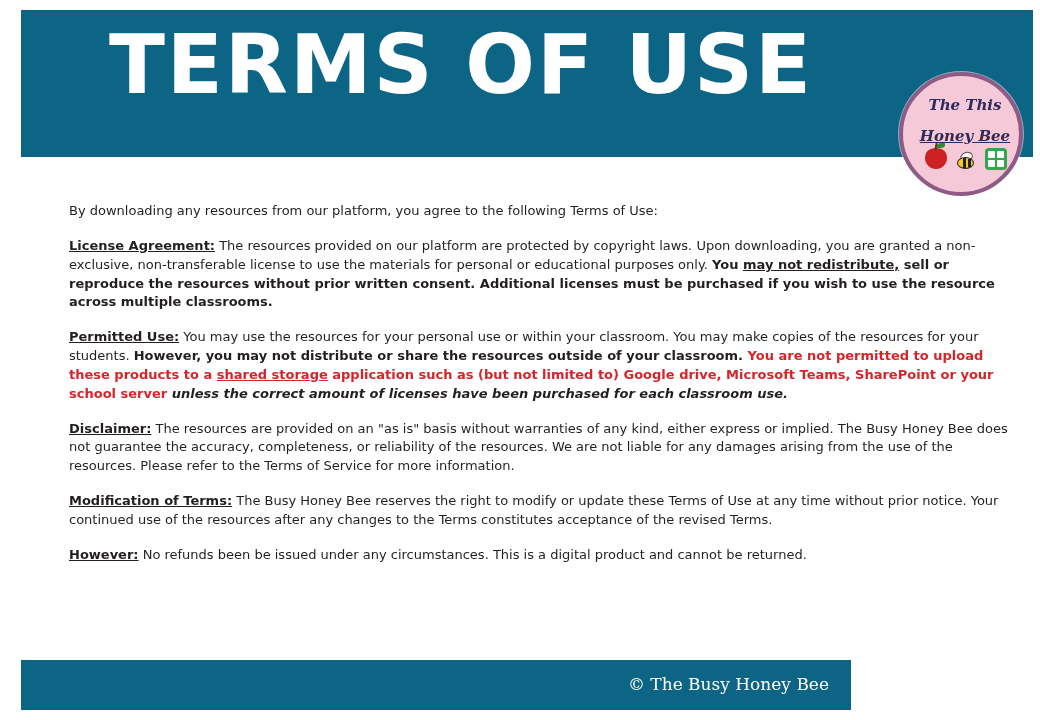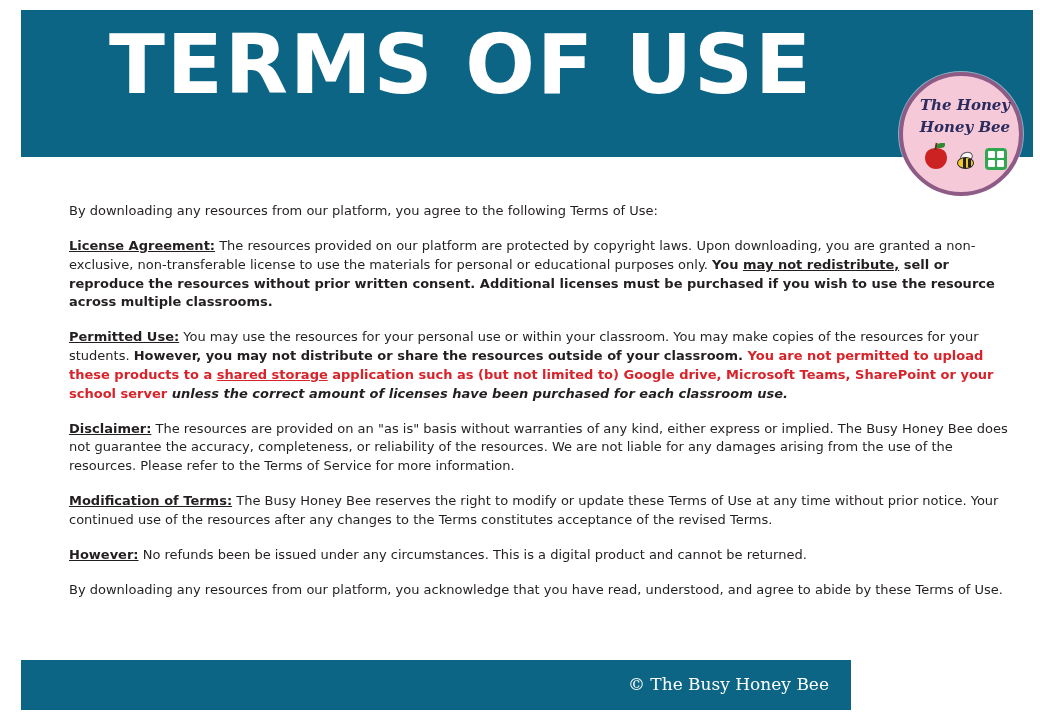--- a/index.html
+++ b/index.html
@@ -70,21 +70,21 @@
     left: 0;
     width: 124px;
     text-align: center;
     color: #2b2b5e;
     font-family: "DejaVu Serif", serif;
     font-weight: 700;
     font-size: 15px;
     font-style: italic;
   }
   #logo-line1 { top: 20px; }
-  #logo-line2 { top: 42px; }
+  #logo-line2 { top: 51px; text-decoration: underline; }
   .logo-apple {
     position: absolute;
     left: 22px;
     top: 72px;
     width: 22px;
     height: 21px;
     background: #cc2222;
     border-radius: 48% 48% 52% 52% / 44% 44% 56% 56%;
   }
   .logo-apple:after {
@@ -210,21 +210,21 @@
 <body>
 
 <div id="page">
   <div id="slide">
 
     <div id="header-banner">
       <div id="doc-title">TERMS OF USE</div>
     </div>
 
     <div id="logo-badge">
-      <div id="logo-line1">The Honey</div>
+      <div id="logo-line1">The This</div>
       <div id="logo-line2">Honey Bee</div>
       <div class="logo-apple"></div>
       <div class="logo-bee">
         <div class="wing"></div>
         <div class="body"></div>
         <div class="stripe s1"></div>
         <div class="stripe s2"></div>
       </div>
       <div class="logo-grid">
         <div></div>
@@ -253,23 +253,20 @@
       </p>
 
       <p>
         <span class="term-head">Modification of Terms:</span><span> The Busy Honey Bee reserves the right to modify or update these Terms of Use at any time without prior notice. Your continued use of the resources after any changes to the Terms constitutes acceptance of the revised Terms.</span>
       </p>
 
       <p>
         <span class="term-head">However:</span><span> No refunds been be issued under any circumstances. This is a digital product and cannot be returned.</span>
       </p>
 
-      <p>
-        <span>By downloading any resources from our platform, you acknowledge that you have read, understood, and agree to abide by these Terms of Use.</span>
-      </p>
 
     </div>
 
     <div id="footer-banner">
       <div id="footer-text">© The Busy Honey Bee</div>
     </div>
 
   </div>
 </div>
 

